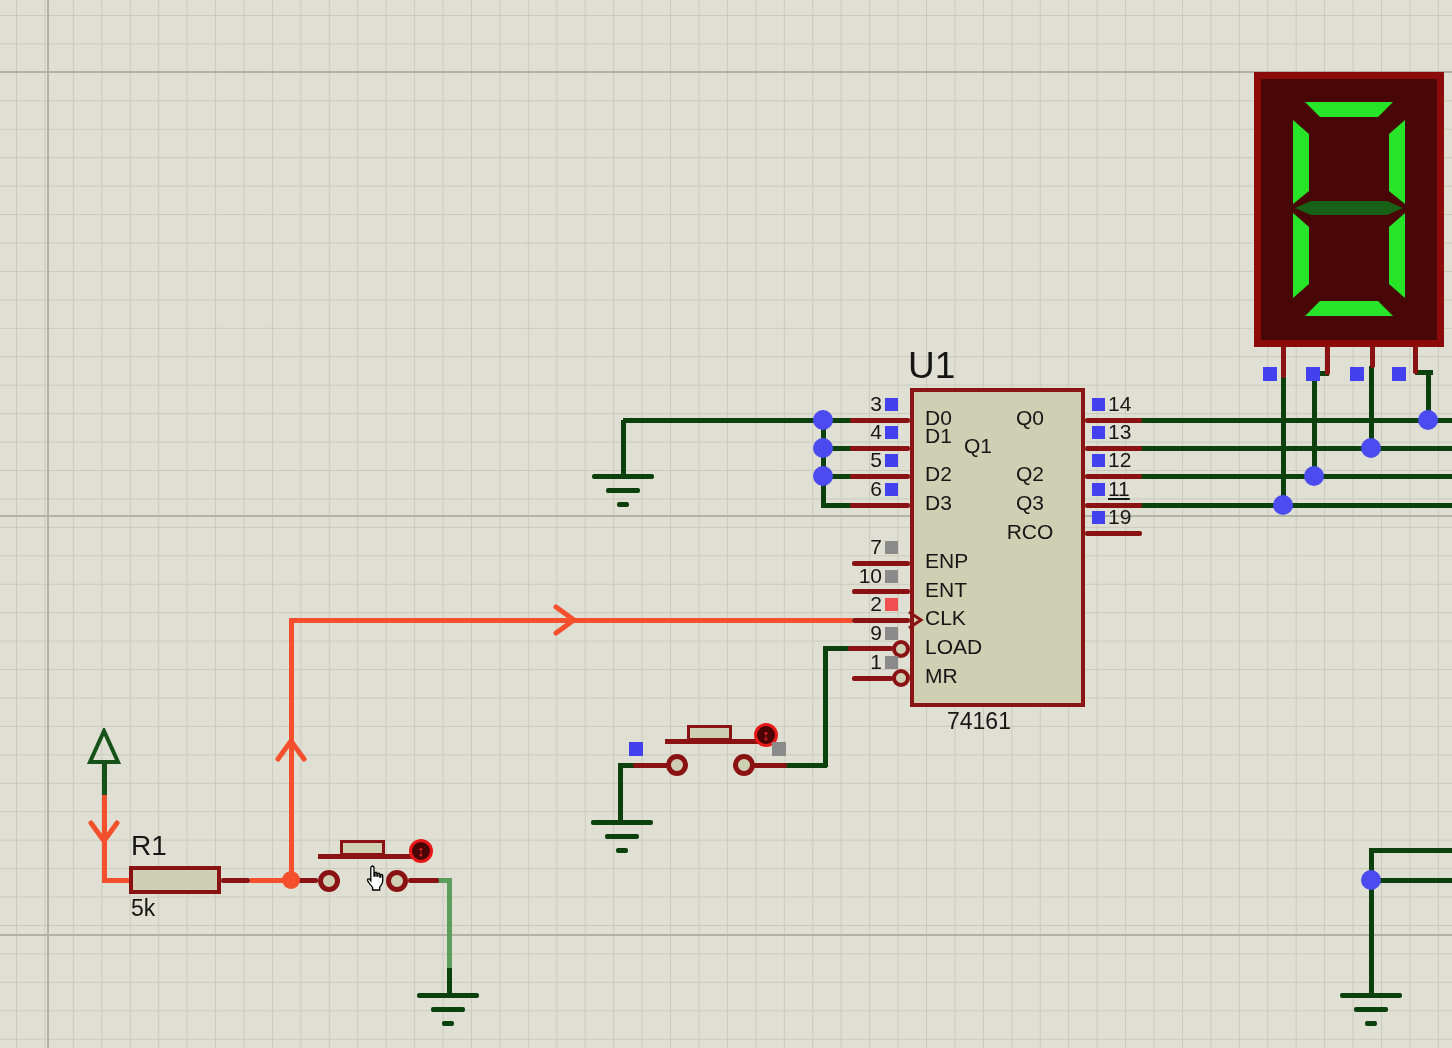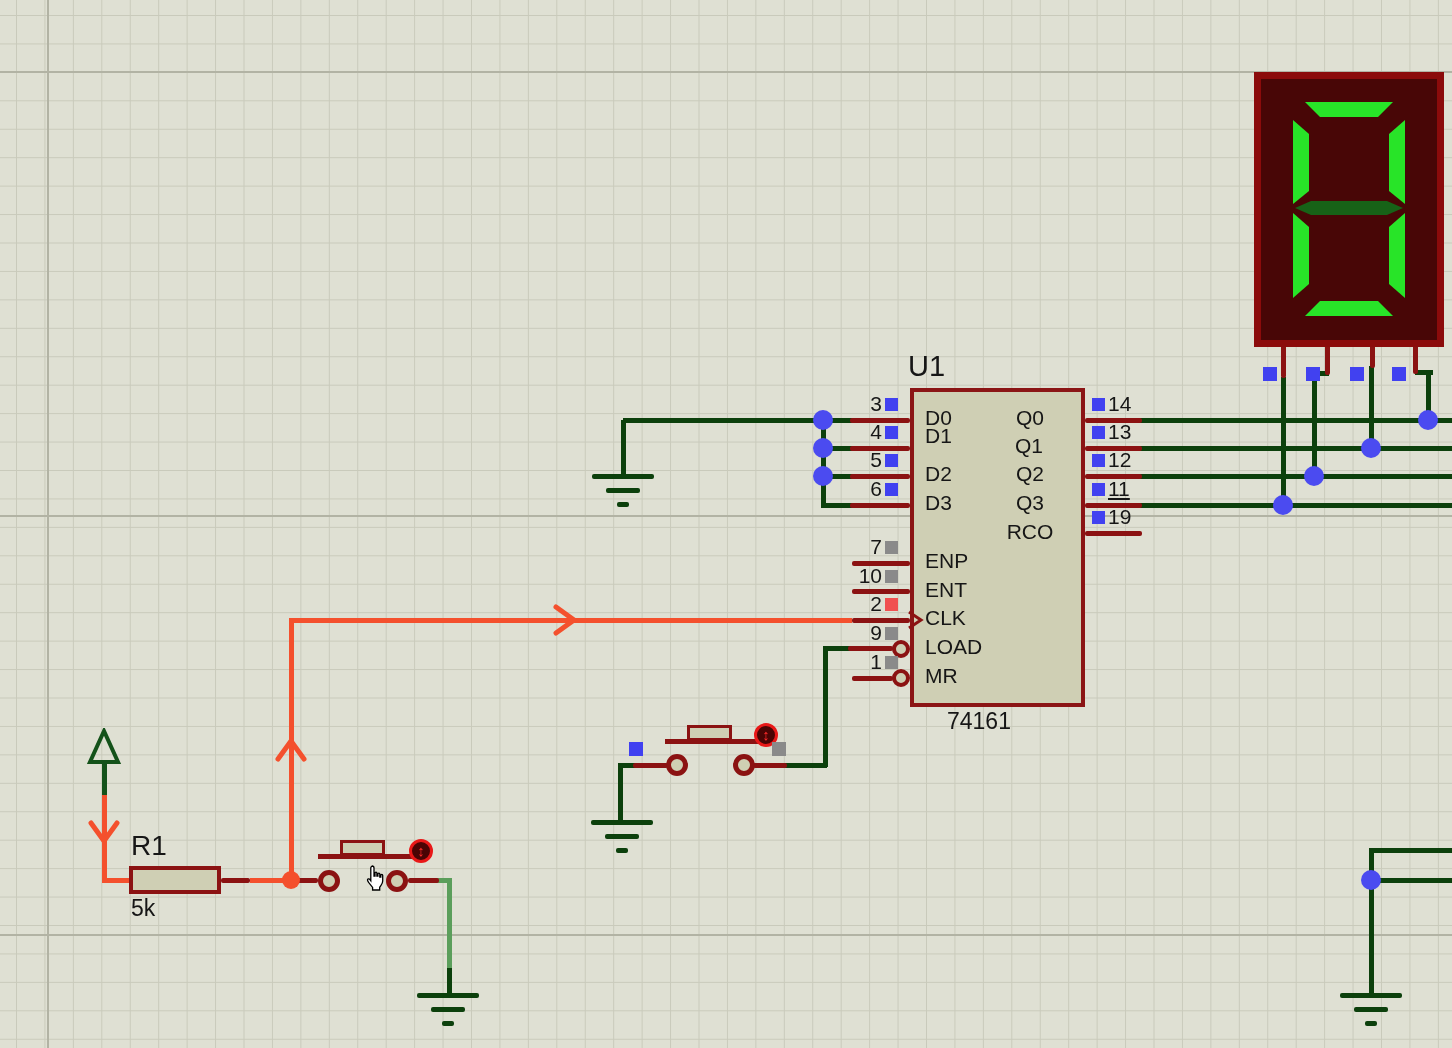--- a/index.html
+++ b/index.html
@@ -31,21 +31,21 @@
   .sq14{width:14px;height:14px;}
   .pin-num{position:absolute;font-size:21px;line-height:22px;}
   .num-r{width:44px;text-align:right;}
   .chip-label{position:absolute;font-size:21px;line-height:22px;white-space:nowrap;}
   .lab-r{width:80px;text-align:center;}
   .chip-body{
     position:absolute;left:910px;top:388px;width:175px;height:319px;
     background:var(--chip-fill,#cfcfb4);
     border:4px solid var(--chip-border,#8b1515);box-sizing:border-box;
   }
-  .ref-label{position:absolute;font-size:29px;line-height:32px;}
+  .ref-label{position:absolute;font-size:37px;line-height:32px;}
   .part-label{position:absolute;font-size:23px;line-height:24px;}
   .res-body{
     position:absolute;left:129px;top:866px;width:92px;height:28px;
     background:var(--chip-fill,#cfcfb4);
     border:4px solid var(--darkred,#8b1212);box-sizing:border-box;
   }
   .res-ref{position:absolute;font-size:28px;line-height:29px;}
   .res-val{position:absolute;font-size:23px;line-height:24px;}
   .term{
     position:absolute;width:22px;height:22px;border-radius:50%;
@@ -256,21 +256,21 @@
   <div class="chip-label" style="left:925px;top:425px;">D1</div>
   <div class="chip-label" style="left:925px;top:463px;">D2</div>
   <div class="chip-label" style="left:925px;top:492px;">D3</div>
   <div class="chip-label" style="left:925px;top:550px;">ENP</div>
   <div class="chip-label" style="left:925px;top:579px;">ENT</div>
   <div class="chip-label" style="left:925px;top:607px;">CLK</div>
   <div class="chip-label" style="left:925px;top:636px;">LOAD</div>
   <div class="chip-label" style="left:925px;top:665px;">MR</div>
 
   <div class="chip-label lab-r" style="left:990px;top:407px;">Q0</div>
-  <div class="chip-label lab-r" style="left:989px;top:435px;">Q1</div>
+  <div class="chip-label lab-r" style="left:938px;top:435px;">Q1</div>
   <div class="chip-label lab-r" style="left:990px;top:463px;">Q2</div>
   <div class="chip-label lab-r" style="left:990px;top:492px;">Q3</div>
   <div class="chip-label lab-r" style="left:990px;top:521px;">RCO</div>
 
   <div class="sq sq-blue" style="left:1092px;top:398px;"></div>
   <div class="sq sq-blue" style="left:1092px;top:426px;"></div>
   <div class="sq sq-blue" style="left:1092px;top:454px;"></div>
   <div class="sq sq-blue" style="left:1092px;top:483px;"></div>
   <div class="sq sq-blue" style="left:1092px;top:511px;"></div>
 

